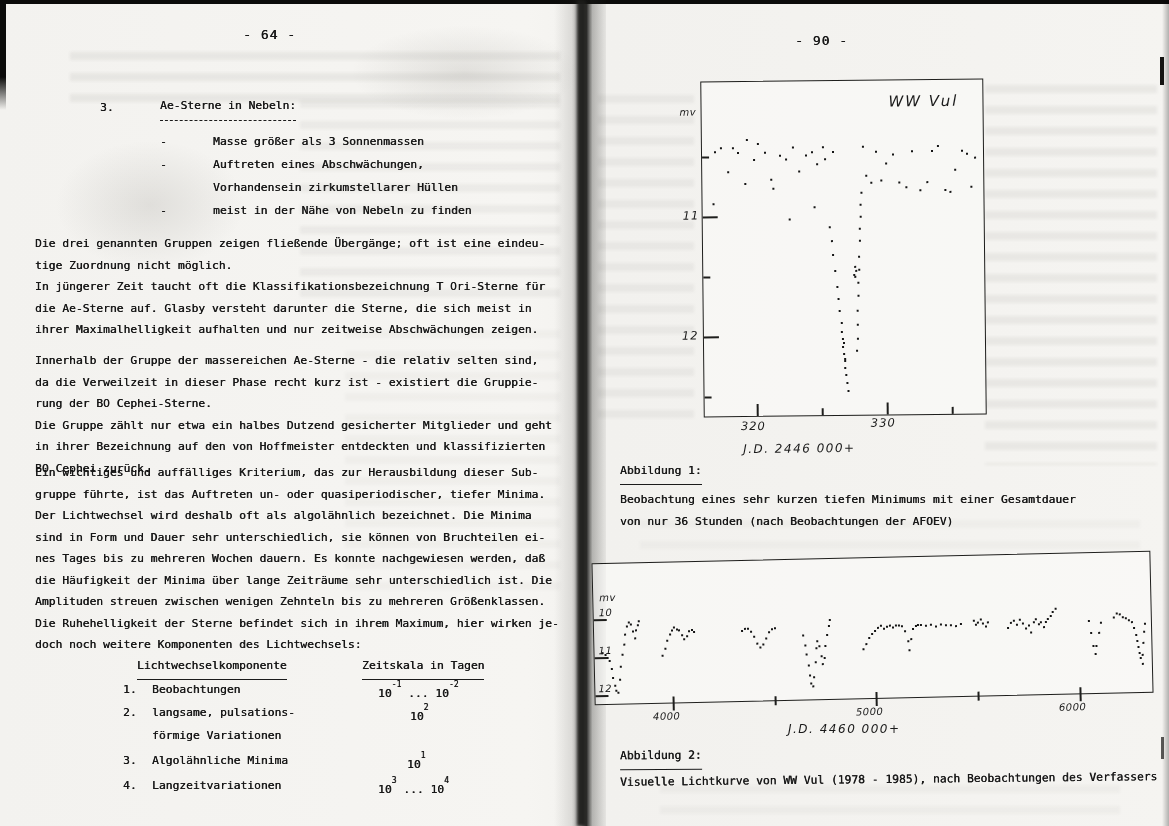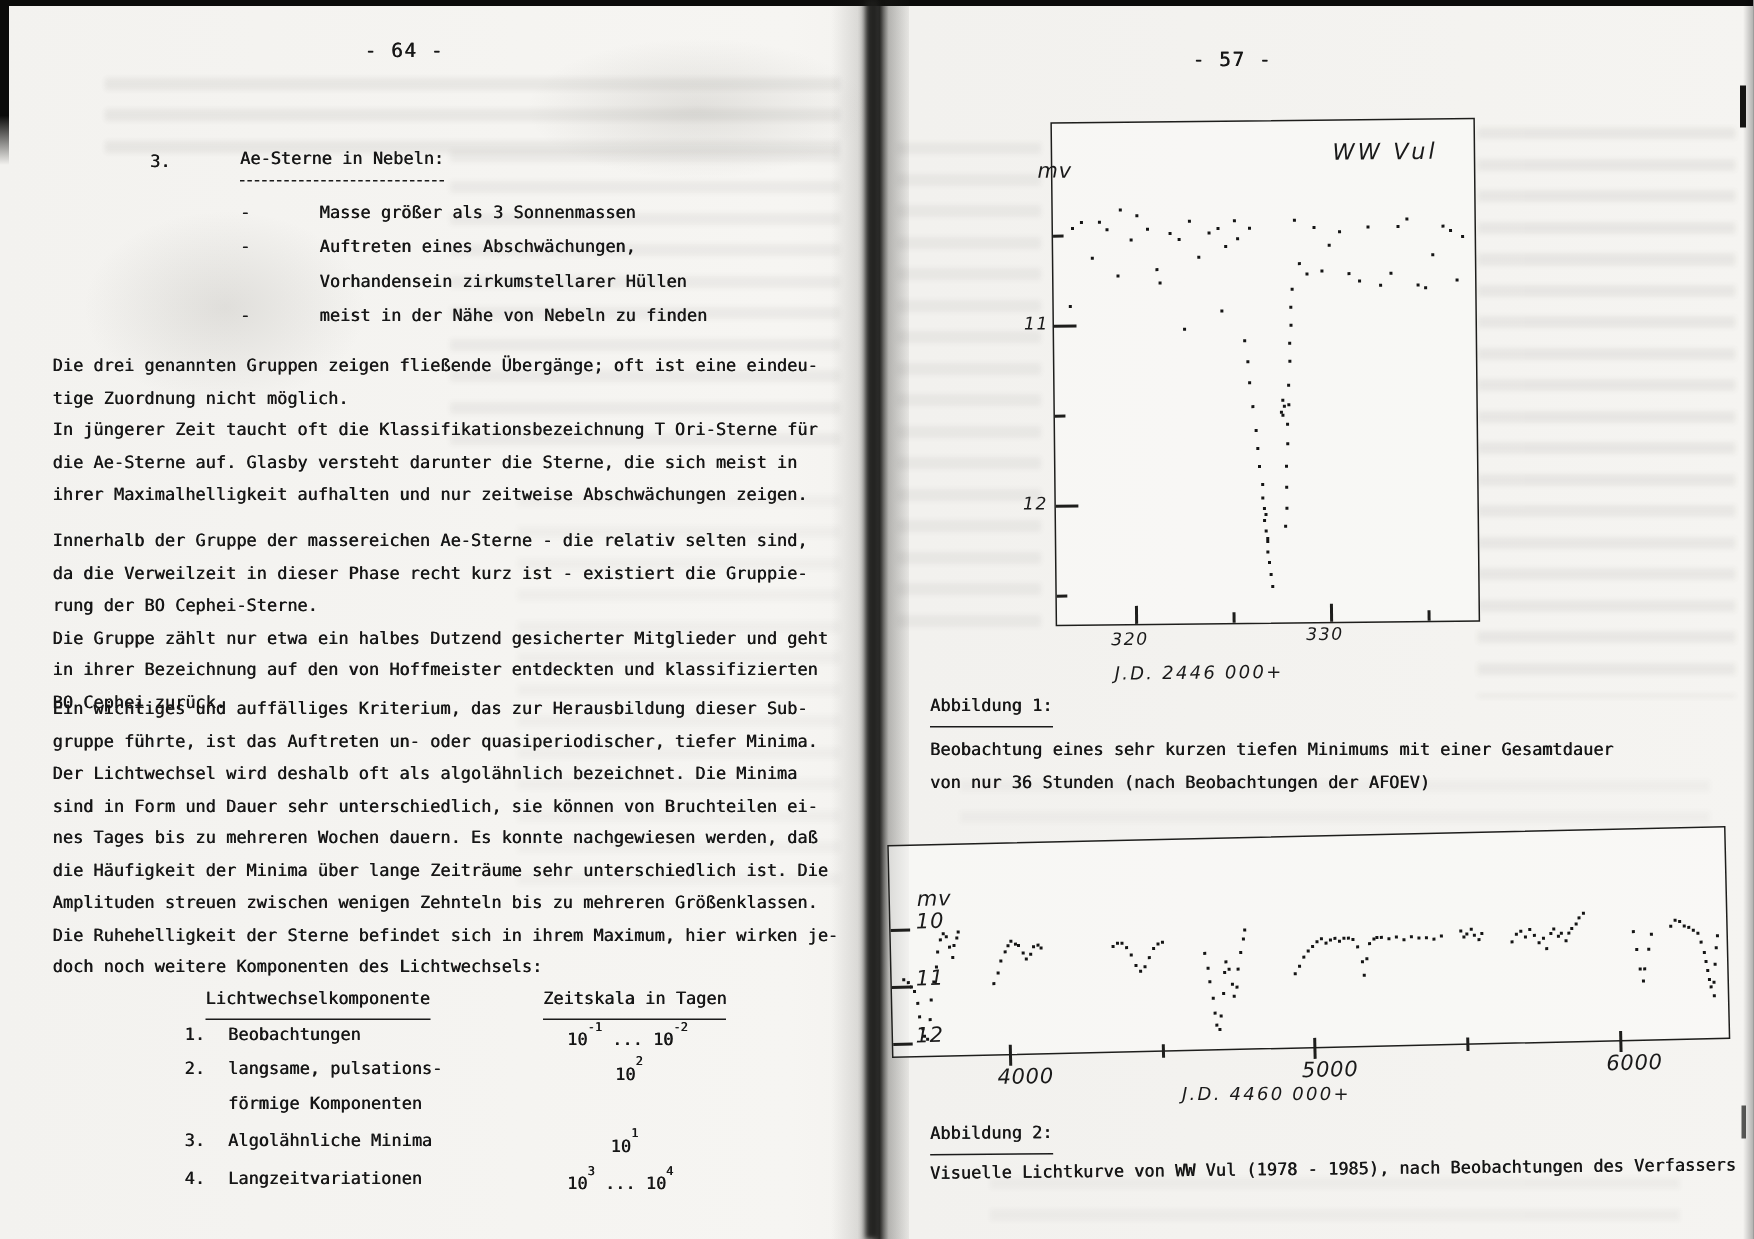--- a/index.html
+++ b/index.html
@@ -28,21 +28,21 @@
   .bullet-row .bdash{display:inline-block;width:53px;}
   sup.e{font-size:8px;position:relative;top:-5px;letter-spacing:0;}
   .valcell{position:absolute;}
   
   .figbox{position:absolute;border:1.6px solid #1e1e1c;background:rgba(252,251,249,.55);}
   .plot{position:absolute;left:0;top:0;right:0;bottom:0;overflow:hidden;}
   .dot{position:absolute;width:2px;height:2px;background:#151515;display:block;}
   .tick{position:absolute;background:#1e1e1c;}
   .hw{font-family:"DejaVu Sans","Liberation Sans",sans-serif;font-style:italic;color:#1a1a1a;}
   .axis-num{font-size:11.5px;letter-spacing:1px;}
-  .axis-num-sm{font-size:14px;letter-spacing:.5px;margin-left:12px;}
+  .axis-num-sm{font-size:10px;letter-spacing:.5px;}
 </style>
 </head>
 <body>
 
 <div class="scan">
 
   <div class="abs edge-top"></div>
   <div class="abs edge-left"></div>
   <div class="abs gutter"></div>
   <div class="abs gutter-core"></div>
@@ -93,32 +93,32 @@
 
   <div class="abs tw" style="left:137px;top:655px;"><span class="ul-solid">Lichtwechselkomponente</span></div>
   <div class="abs tw" style="left:362px;top:655px;"><span class="ul-solid">Zeitskala in Tagen</span></div>
 
   <div class="abs tw" style="left:123px;top:679px;">1.</div>
   <div class="abs tw" style="left:152px;top:679px;">Beobachtungen</div>
   <div class="valcell tw" style="left:378px;top:679px;"><span>10</span><sup class="e">-1</sup><span> ... </span><span>10</span><sup class="e">-2</sup></div>
 
   <div class="abs tw" style="left:123px;top:702px;">2.</div>
   <div class="abs tw" style="left:152px;top:702px;">langsame, pulsations-</div>
-  <div class="abs tw" style="left:152px;top:725px;">förmige Komponenten</div>
+  <div class="abs tw" style="left:152px;top:725px;">förmige Variationen</div>
   <div class="valcell tw" style="left:410px;top:702px;"><span>10</span><sup class="e">2</sup></div>
 
   <div class="abs tw" style="left:123px;top:750px;">3.</div>
   <div class="abs tw" style="left:152px;top:750px;">Algolähnliche Minima</div>
   <div class="valcell tw" style="left:407px;top:750px;"><span>10</span><sup class="e">1</sup></div>
 
   <div class="abs tw" style="left:123px;top:775px;">4.</div>
   <div class="abs tw" style="left:152px;top:775px;">Langzeitvariationen</div>
   <div class="valcell tw" style="left:378px;top:775px;"><span>10</span><sup class="e">3</sup><span> ... </span><span>10</span><sup class="e">4</sup></div>
 
-  <div class="abs pageno" style="left:795px;top:33px;width:120px;">- 57 -</div>
+  <div class="abs pageno" style="left:795px;top:33px;width:120px;">- 90 -</div>
 
   <div class="figbox" id="fig1-box" style="left:702px;top:80px;width:281px;height:334px;transform:rotate(-0.6deg);">
     <div class="plot" id="fig1-plot">
         <i class="dot" style="left: 10.4px; top: 120.6px;"></i>
         <i class="dot" style="left: 11.7px; top: 69px;"></i>
         <i class="dot" style="left: 18.2px; top: 65.4px;"></i>
         <i class="dot" style="left: 24.7px; top: 89.4px;"></i>
         <i class="dot" style="left: 29.9px; top: 65.4px;"></i>
         <i class="dot" style="left: 35.1px; top: 70.2px;"></i>
         <i class="dot" style="left: 41.6px; top: 101.4px;"></i>

